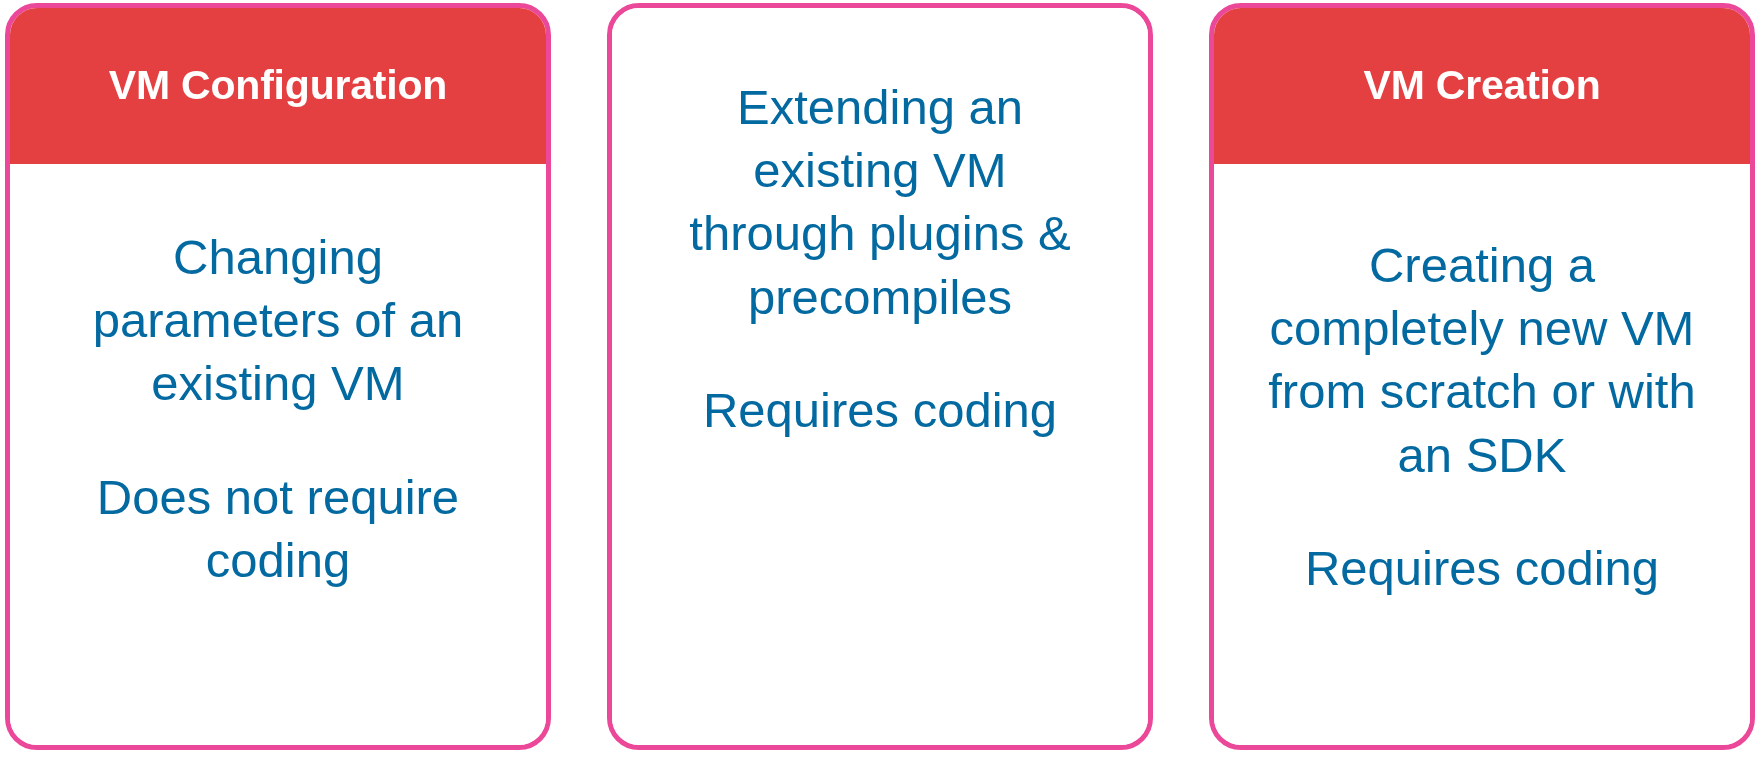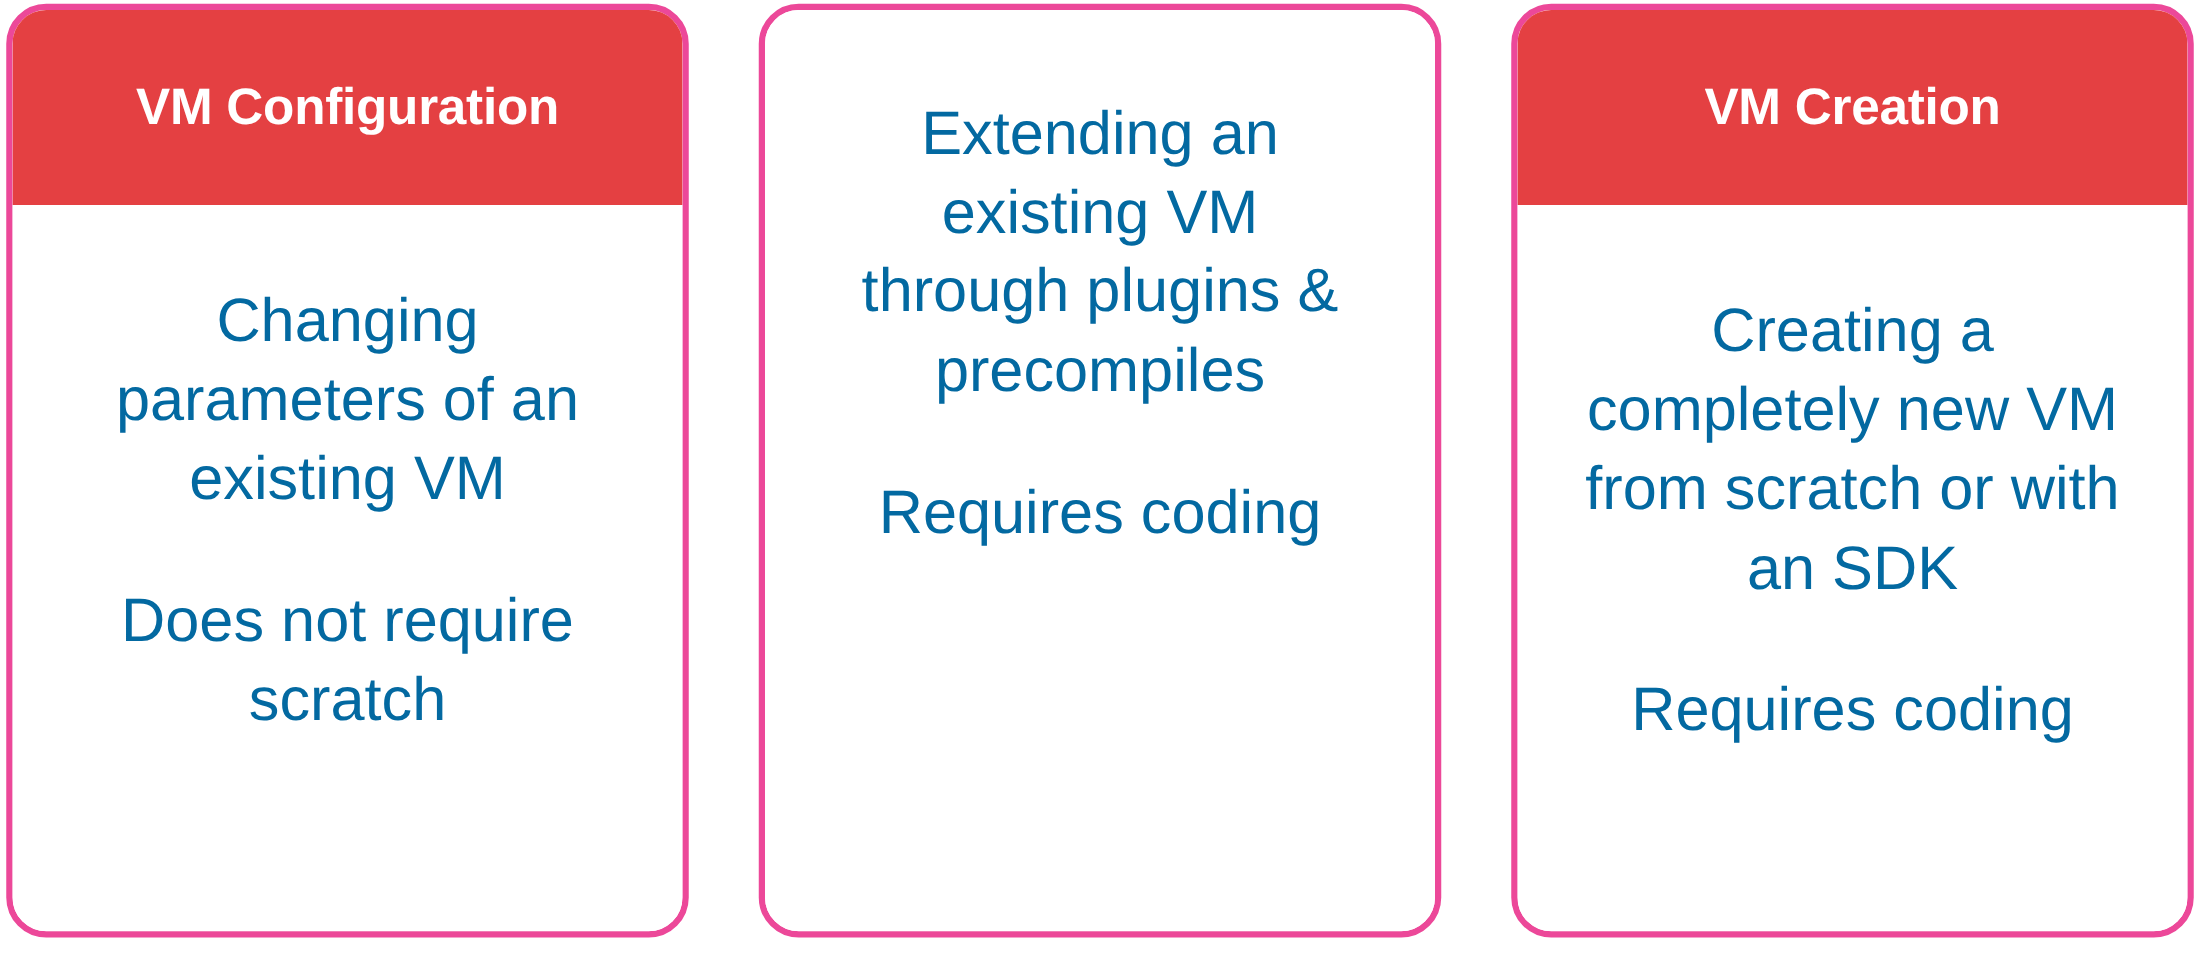--- a/index.html
+++ b/index.html
@@ -96,21 +96,21 @@
 <body>
 
 <div class="board">
 
   <div class="card card-1">
     <div class="card-header">
       <div class="card-title">VM Configuration</div>
     </div>
     <div class="card-body">
       <div class="body-para">Changing parameters of an existing VM</div>
-      <div class="body-para spaced">Does not require scratch</div>
+      <div class="body-para spaced">Does not require coding</div>
     </div>
   </div>
 
   <div class="card card-2">
     <div class="card-body">
       <div class="body-para">Extending an existing VM through plugins &amp; precompiles</div>
       <div class="body-para spaced">Requires coding</div>
     </div>
   </div>
 

